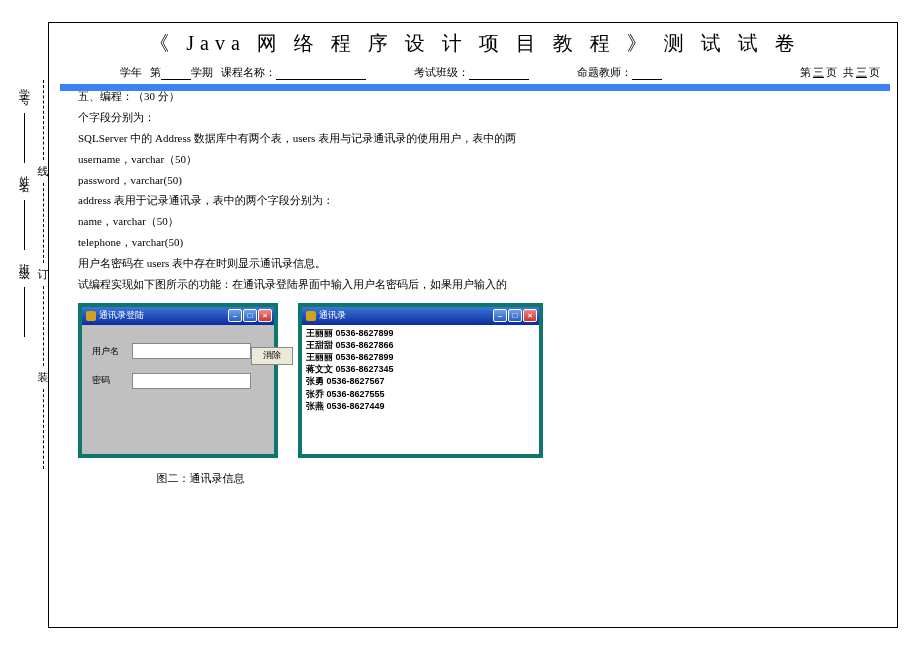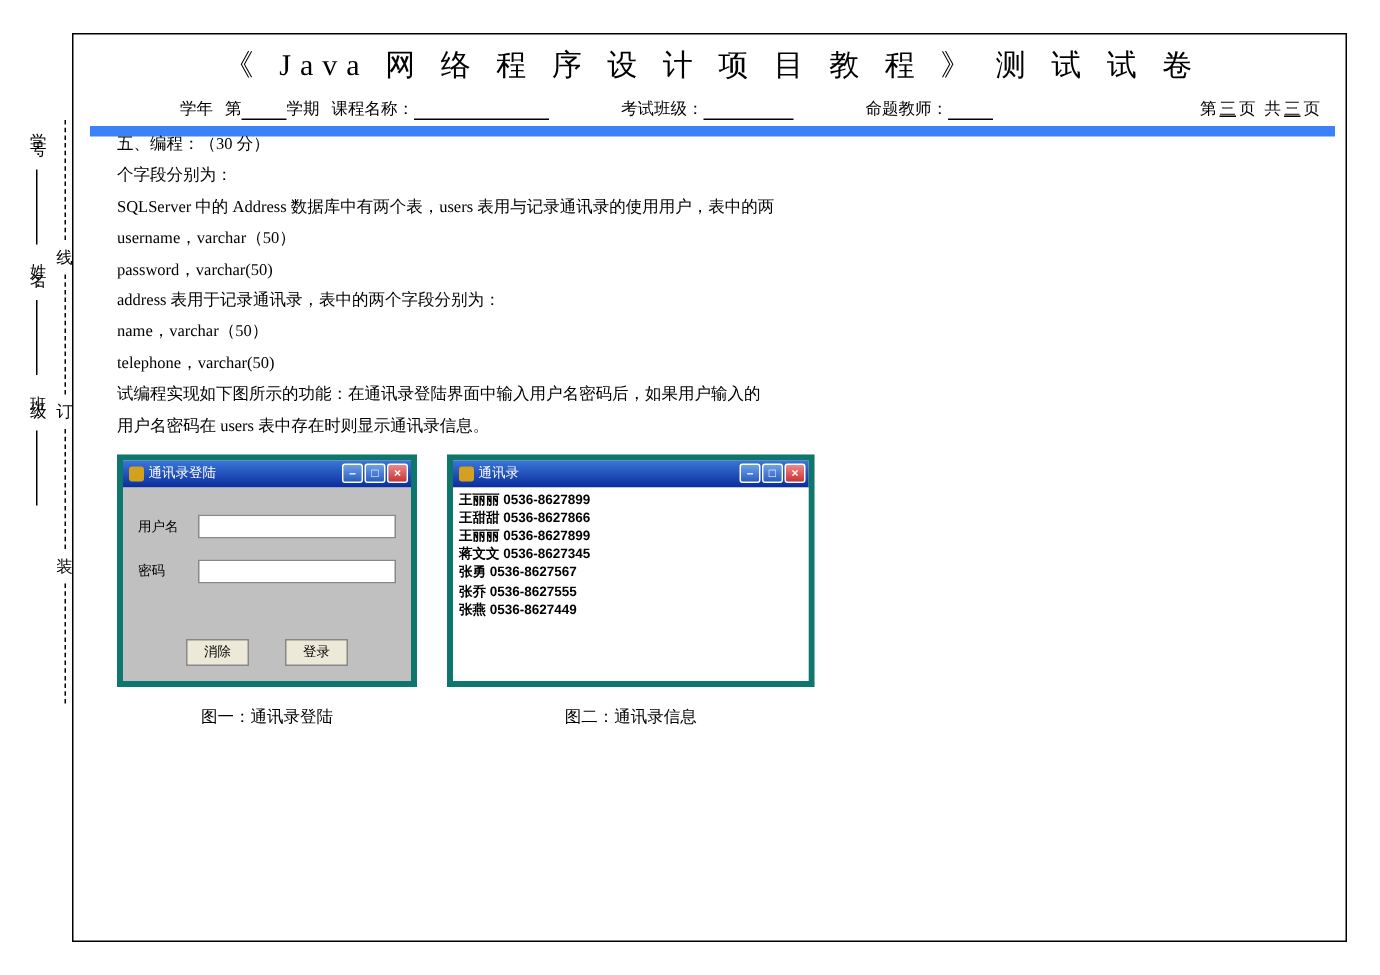--- a/index.html
+++ b/index.html
@@ -139,21 +139,21 @@
       font-weight: bold;
     }
     .tb-btn.close { background: linear-gradient(to bottom, #e88, #c33); }
     .win-body {
       height: calc(100% - 18px);
       padding: 6px;
     }
     .win1 .win-body {
       background: #c0c0c0;
       display: flex;
-      flex-direction: column;
+      flex-direction: row;
       justify-content: space-between;
       padding: 18px 10px 10px 10px;
     }
     .form-row {
       display: flex;
       align-items: center;
       gap: 8px;
       margin-bottom: 12px;
     }
     .form-row label {
@@ -260,22 +260,22 @@
 
 <div class="content">
   <div>五、编程：（30 分）</div>
   <div>个字段分别为：</div>
   <div>SQLServer 中的 Address 数据库中有两个表，users 表用与记录通讯录的使用用户，表中的两</div>
   <div>username，varchar（50）</div>
   <div>password，varchar(50)</div>
   <div>address 表用于记录通讯录，表中的两个字段分别为：</div>
   <div>name，varchar（50）</div>
   <div>telephone，varchar(50)</div>
+  <div>用户名密码在 users 表中存在时则显示通讯录信息。</div>
   <div>试编程实现如下图所示的功能：在通讯录登陆界面中输入用户名密码后，如果用户输入的</div>
-  <div>用户名密码在 users 表中存在时则显示通讯录信息。</div>
 
   <div class="figures">
     <div class="win win1">
       <div class="titlebar">
         <span class="tb-left">
           <span class="tb-icon"></span>
           <span>通讯录登陆</span>
         </span>
         <span class="tb-btns">
           <span class="tb-btn">–</span>
@@ -319,16 +319,15 @@
         <div>王丽丽 0536-8627899</div>
         <div>蒋文文 0536-8627345</div>
         <div>张勇 0536-8627567</div>
         <div>张乔 0536-8627555</div>
         <div>张燕 0536-8627449</div>
       </div>
     </div>
   </div>
 
   <div class="captions">
-    <div class="cap1">图一：通讯录登陆</div>
     <div class="cap2">图二：通讯录信息</div>
   </div>
 </div>
 
 </body></html>

